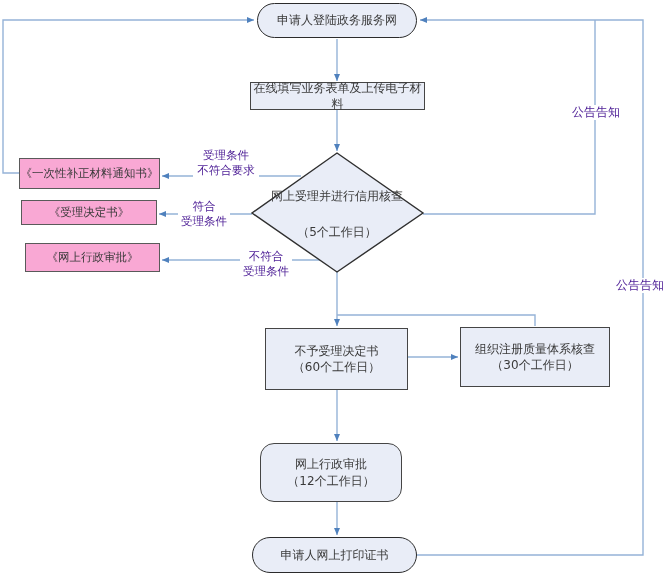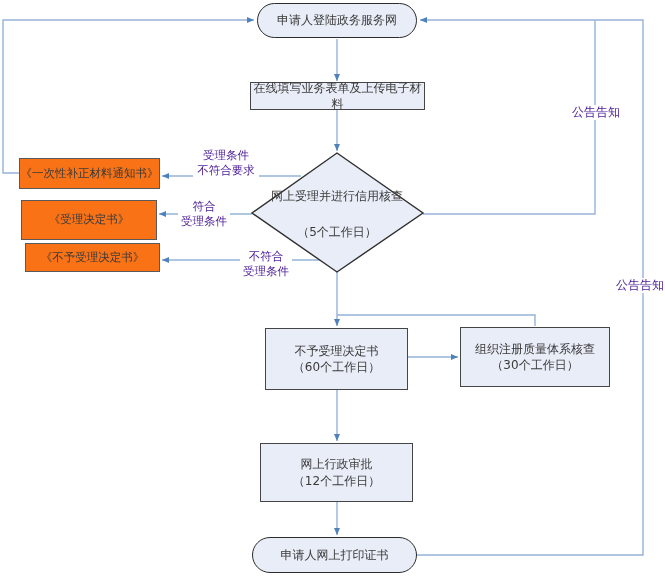--- a/index.html
+++ b/index.html
@@ -8,21 +8,21 @@
     font-family:"DejaVu Sans", sans-serif; overflow:hidden;
   }
   .canvas svg { position:absolute; left:0; top:0; }
   .node {
     position:absolute; box-sizing:border-box;
     display:flex; flex-direction:column; align-items:center; justify-content:center;
     text-align:center; color:#3a3a3a; font-size:12px; line-height:1.35;
     background:#e9edf7; border:1.5px solid #454545;
   }
   .stadium { border-radius:18px; border-color:#2b2b2b; }
-  .smallbox { border-color:#5a5a5a; background:#f97316; font-size:11.5px; }
+  .smallbox { border-color:#5a5a5a; background:#f9a8d4; font-size:11.5px; }
   .plain { background:transparent; border:none;gap:20px; }
   .edge-label {
     position:absolute; background:#ffffff; color:#4c1d95;
     font-size:11.5px; line-height:15px; text-align:center; white-space:nowrap;
   }
 </style>
 </head>
 <body>
 
 <div class="canvas">
@@ -90,39 +90,39 @@
 
   <div class="node plain" style="left:252px; top:188px; width:170px; height:52px;">
     <span>网上受理并进行信用核查</span>
     <span>（5个工作日）</span>
   </div>
 
   <div class="node smallbox" style="left:19px; top:158px; width:141px; height:31px;">
     <span>《一次性补正材料通知书》</span>
   </div>
 
-  <div class="node smallbox" style="left:21px; top:200px; width:136px; height:40px;">
+  <div class="node smallbox" style="left:21px; top:200px; width:136px; height:25px;">
     <span>《受理决定书》</span>
   </div>
 
   <div class="node smallbox" style="left:25px; top:243px; width:135px; height:29px;">
-    <span>《不予受理决定书》</span>
+    <span>《网上行政审批》</span>
   </div>
 
   <div class="node" style="left:265px; top:328px; width:143px; height:62px;">
     <span>不予受理决定书</span>
     <span>（60个工作日）</span>
   </div>
 
   <div class="node" style="left:460px; top:327px; width:150px; height:60px;">
     <span>组织注册质量体系核查</span>
     <span>（30个工作日）</span>
   </div>
 
-  <div class="node" style="left:260px; top:443px; width:153px; height:59px;">
+  <div class="node" style="left:260px; top:443px; width:142px; height:59px;border-radius:14px;">
     <span>网上行政审批</span>
     <span>（12个工作日）</span>
   </div>
 
   <div class="node stadium" style="left:252px; top:537px; width:165px; height:36px;">
     <span>申请人网上打印证书</span>
   </div>
 
 </div>
 

